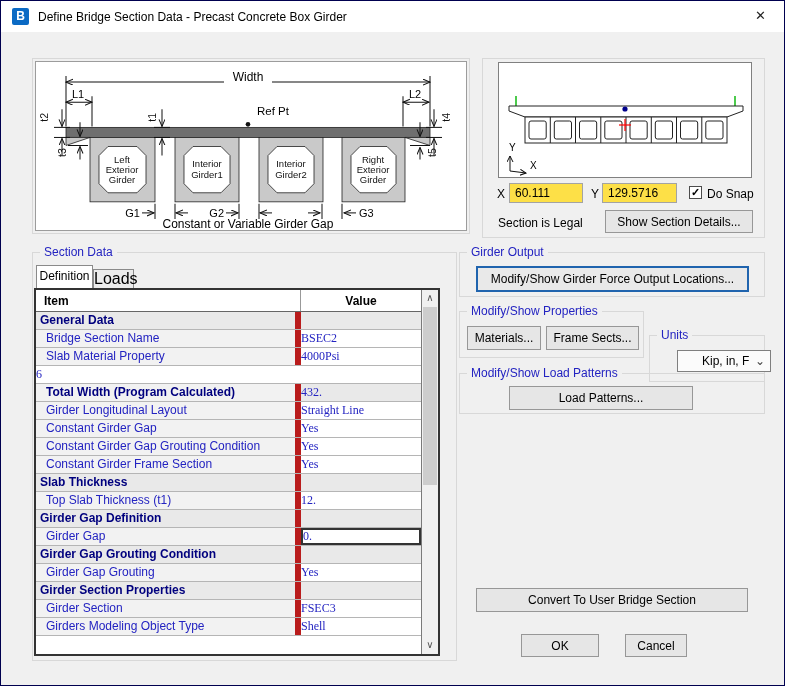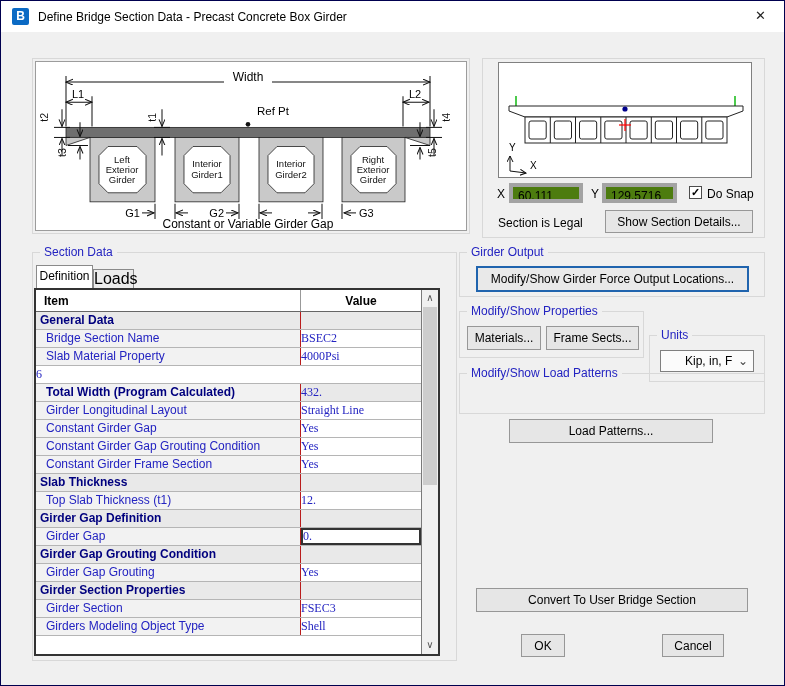--- a/index.html
+++ b/index.html
@@ -14,40 +14,40 @@
   .close{position:absolute;right:1px;top:0;width:45px;height:30px;text-align:center;line-height:30px;font-size:13px;color:#222;}
   
   .grp{position:absolute;border:1px solid #d8d8d8;box-sizing:border-box;}
   .grp>.lbl{position:absolute;top:-8px;left:7px;background:#f0f0f0;padding:0 4px;color:#2323c1;white-space:nowrap;}
   
   .canvas{position:absolute;background:#fff;border:1px solid #9c9c9c;box-sizing:border-box;}
   
   .btn{position:absolute;background:#e6e6e6;border:1px solid #979797;box-sizing:border-box;
        display:flex;align-items:center;justify-content:center;text-align:center;}
   .btn.focus{border:2px solid #2064ae;background:#e9e9e9;}
-  .field{position:absolute;background:#4d7c0f;border:4px solid #a3a3a3;box-sizing:border-box;
+  .field{position:absolute;background:#fde047;border:1px solid #a3a3a3;box-sizing:border-box;
          padding:2px 0 0 5px;overflow:hidden;white-space:nowrap;}
   .slabel{position:absolute;white-space:nowrap;}
   .cb{position:absolute;width:13px;height:13px;background:#fff;border:1px solid #4c4c4c;box-sizing:border-box;
       font-size:11px;line-height:11px;text-align:center;font-weight:700;}
   .combo{position:absolute;background:#fbfbfb;border:1px solid #7f7f7f;box-sizing:border-box;
          display:flex;align-items:center;padding-left:6px;}
   .combo .chev{margin-left:auto;padding-right:5px;color:#444;font-size:12px;line-height:10px;}
   
   .tab{position:absolute;box-sizing:border-box;text-align:center;border:1px solid #8a8a8a;border-bottom:none;}
   .tab.active{background:#fff;z-index:2;line-height:21px;}
   .tab.inactive{background:#ececec;line-height:17px;font-size:16px;}
   
   .tbl{position:absolute;left:33px;top:287px;width:406px;height:368px;border:2px solid #333;background:#fff;box-sizing:border-box;}
   .rows{position:absolute;left:0;top:0;right:17px;bottom:0;overflow:hidden;}
   .hrow{display:flex;height:22px;border-bottom:1px solid #666;font-weight:700;background:#fff;box-sizing:border-box;}
   .hrow .ci{flex:0 0 265px;padding:4px 0 0 8px;box-sizing:border-box;border-right:1px solid #999;}
   .hrow .cv{flex:1;text-align:center;padding-top:4px;}
   .trow{display:flex;height:18px;box-sizing:border-box;border-bottom:1px solid #b5b5b5;}
-  .ti{flex:0 0 265px;box-sizing:border-box;border-right:1px solid #b91c1c;padding-left:10px;line-height:16px;
+  .ti{flex:0 0 265px;box-sizing:border-box;border-right:6px solid #b91c1c;padding-left:10px;line-height:16px;
       color:#2323c1;background:#f2f2f2;white-space:nowrap;overflow:hidden;}
   .tv{flex:1;text-align:left;line-height:16px;color:#2323c1;background:#fff;box-sizing:border-box;overflow:hidden;font-family:Liberation Serif, serif;}
   .sec .ti{padding-left:4px;font-weight:700;color:#00007e;background:#e9e9e9;}
   .sec .tv{background:#e9e9e9;}
   .calc .ti{font-weight:700;color:#00007e;}
   .calc .tv{background:#e9e9e9;}
   .edit .tv{border:2px solid #333;line-height:12px;background:#fff;}
   
   .sbar{position:absolute;top:0;right:0;bottom:0;width:17px;background:#f0f0f0;border-left:1px solid #7a7a7a;box-sizing:border-box;}
   .sarrow{position:absolute;left:0;width:100%;height:17px;text-align:center;font-size:10px;color:#555;line-height:16px;}
@@ -324,28 +324,28 @@
   </div>
 
   <div class="grp" style="left:458px;top:310px;width:185px;height:47px;">
     <span class="lbl">Modify/Show Properties</span>
     <div class="btn" style="left:7px;top:14px;width:74px;height:24px;">Materials...</div>
     <div class="btn" style="left:86px;top:14px;width:93px;height:24px;">Frame Sects...</div>
   </div>
 
   <div class="grp" style="left:648px;top:310px;width:116px;height:47px;margin-top:24px;">
     <span class="lbl">Units</span>
-    <div class="combo" style="left:10px;top:14px;width:94px;height:22px;padding-left:24px;">
+    <div class="combo" style="left:27px;top:14px;width:94px;height:22px;padding-left:24px;">
       <span>Kip, in, F</span>
       <span class="chev">⌄</span>
     </div>
   </div>
 
   <div class="grp" style="left:458px;top:372px;width:306px;height:41px;">
     <span class="lbl">Modify/Show Load Patterns</span>
-    <div class="btn" style="left:49px;top:12px;width:204px;height:24px;margin-top:33px;">Load Patterns...</div>
+    <div class="btn" style="left:49px;top:12px;width:184px;height:24px;">Load Patterns...</div>
   </div>
 
   <div class="btn" style="left:475px;top:587px;width:272px;height:24px;">Convert To User Bridge Section</div>
-  <div class="btn" style="left:520px;top:633px;width:44px;height:23px;">OK</div>
-  <div class="btn" style="left:624px;top:633px;width:62px;height:23px;margin-left:37px;">Cancel</div>
+  <div class="btn" style="left:520px;top:633px;width:78px;height:23px;">OK</div>
+  <div class="btn" style="left:624px;top:633px;width:62px;height:23px;">Cancel</div>
 
 </div>
 
 </body></html>

